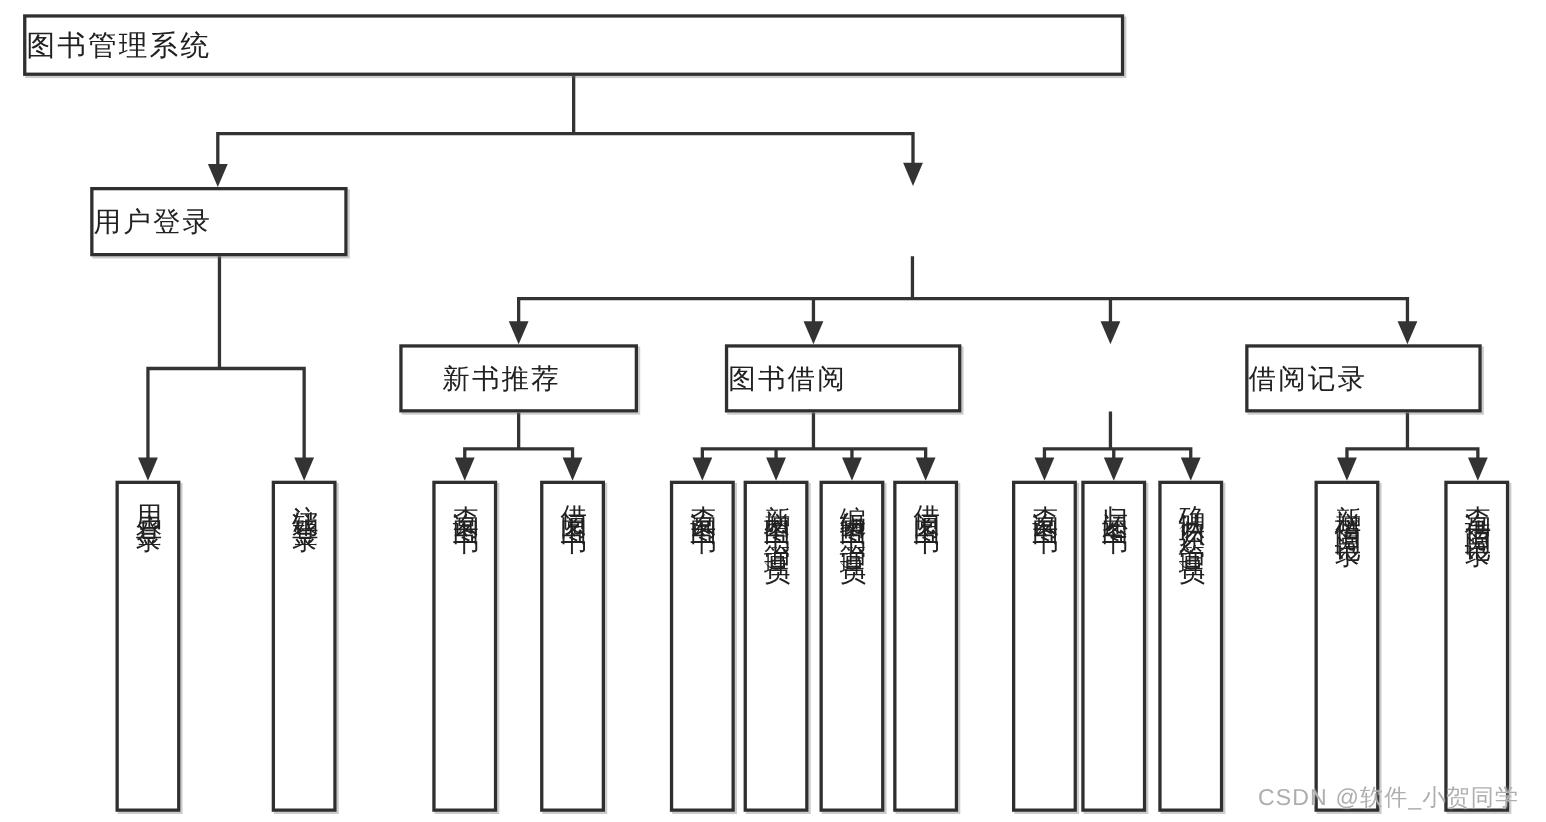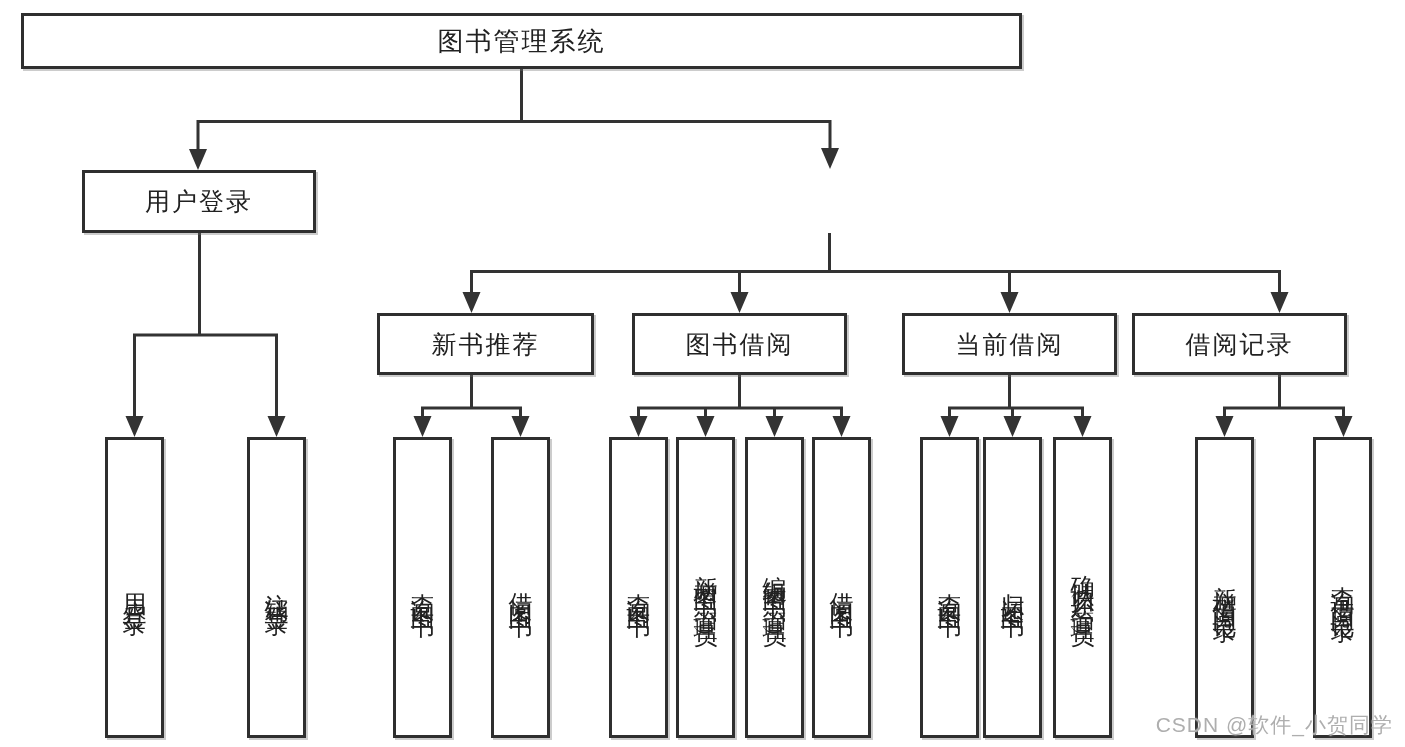--- a/index.html
+++ b/index.html
@@ -7,33 +7,33 @@
     width: 1405px; height: 747px;
     position: relative; overflow: hidden;
     background: #ffffff;
     font-family: "Liberation Sans", "DejaVu Sans", sans-serif;
   }
   #stage { position: absolute; left: 0; top: 0; width: 1405px; height: 747px; }
   svg.connectors { position: absolute; left: 0; top: 0; z-index: 0; }
   .node {
     position: absolute; box-sizing: border-box;
     background: #ffffff; border: 3px solid #2f2f2f;
-    display: flex; align-items: center; justify-content: center;
+    display: flex; align-items: center; 
     z-index: 1; box-shadow: 2px 2px 0 rgba(110,110,110,0.35);
   }
   .node .lbl {
     font-size: 25px; color: #212121; letter-spacing: 2px; white-space: nowrap;
   }
   .root .lbl { font-size: 26px; }
   .leaf { writing-mode: vertical-rl; text-orientation: mixed; }
   .leaf .lbl {
     font-size: 24px; letter-spacing: 7px; line-height: 1; white-space: normal;
   }
   .watermark {
-    position: absolute; right: 12px; bottom: 8px; z-index: 3;
+    position: absolute; right: 24px; bottom: 8px; z-index: 3;
     font-size: 21px; color: #aeaeae; letter-spacing: 1px;
     text-shadow: 0 0 2px rgba(255,255,255,0.85);
   }
 </style>
 </head>
 <body>
 
 <div id="stage">
 
   <svg class="connectors" width="1405" height="747" viewBox="0 0 1405 747">
@@ -75,28 +75,25 @@
   </svg>
 
   <div class="node root" style="left:21px; top:13px; width:1001px; height:56px;">
     <span class="lbl">图书管理系统</span>
   </div>
 
   <div class="node" style="left:82px; top:170px; width:234px; height:63px;">
     <span class="lbl">用户登录</span>
   </div>
 
-  <div class="node" style="left:377px; top:313px; width:217px; height:62px;">
+  <div class="node" style="left:363px; top:313px; width:217px; height:62px;padding-left:36px;">
     <span class="lbl">新书推荐</span>
   </div>
-  <div class="node" style="left:632px; top:313px; width:215px; height:62px;">
+  <div class="node" style="left:659px; top:313px; width:215px; height:62px;">
     <span class="lbl">图书借阅</span>
-  </div>
-  <div class="node" style="left:902px; top:313px; width:215px; height:62px;">
-    <span class="lbl">当前借阅</span>
   </div>
   <div class="node" style="left:1132px; top:313px; width:215px; height:62px;">
     <span class="lbl">借阅记录</span>
   </div>
 
   <div class="node leaf" style="left:105px; top:437px; width:59px; height:301px;">
     <span class="lbl">用户登录</span>
   </div>
   <div class="node leaf" style="left:247px; top:437px; width:59px; height:301px;">
     <span class="lbl">注销登录</span>

